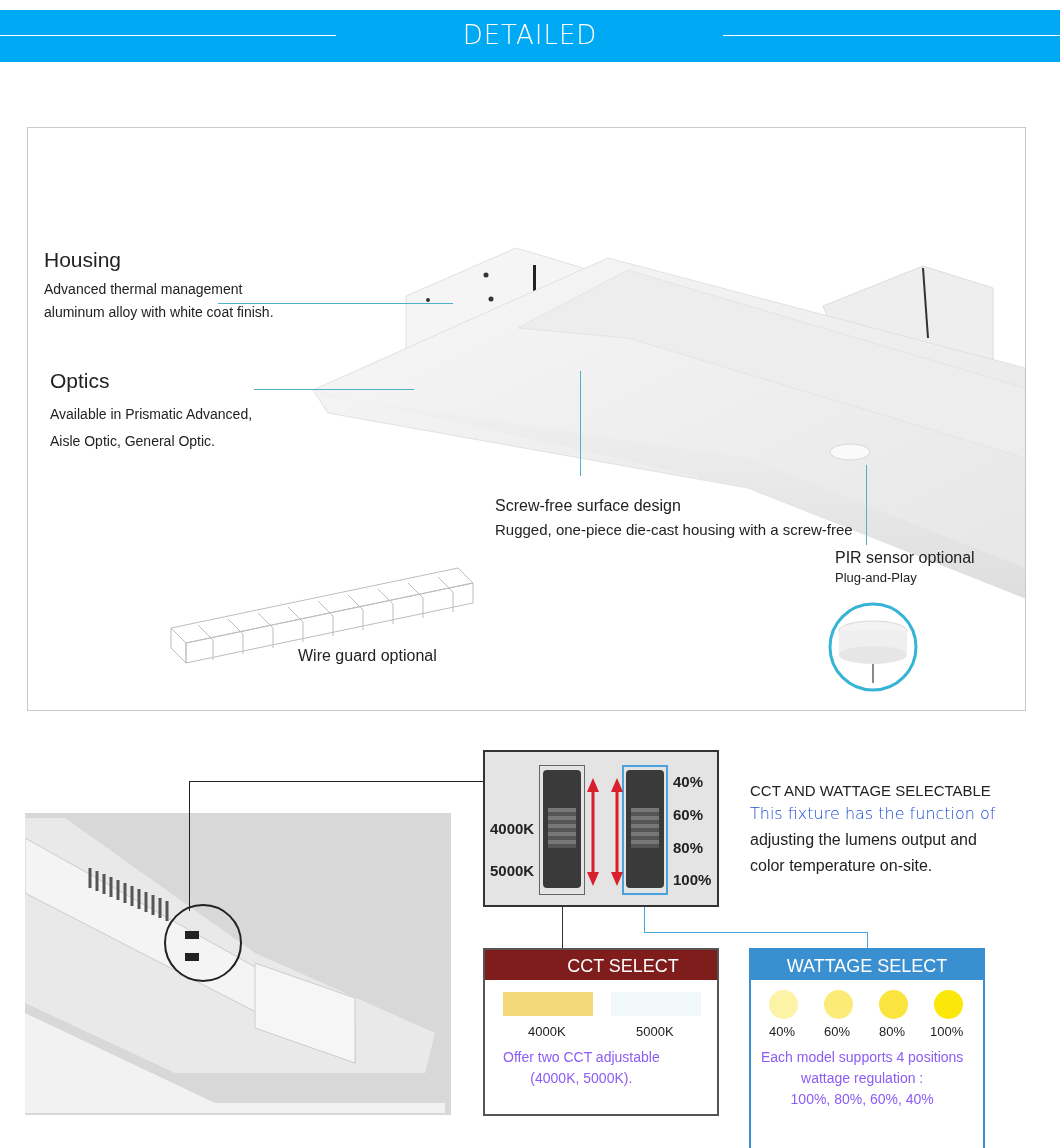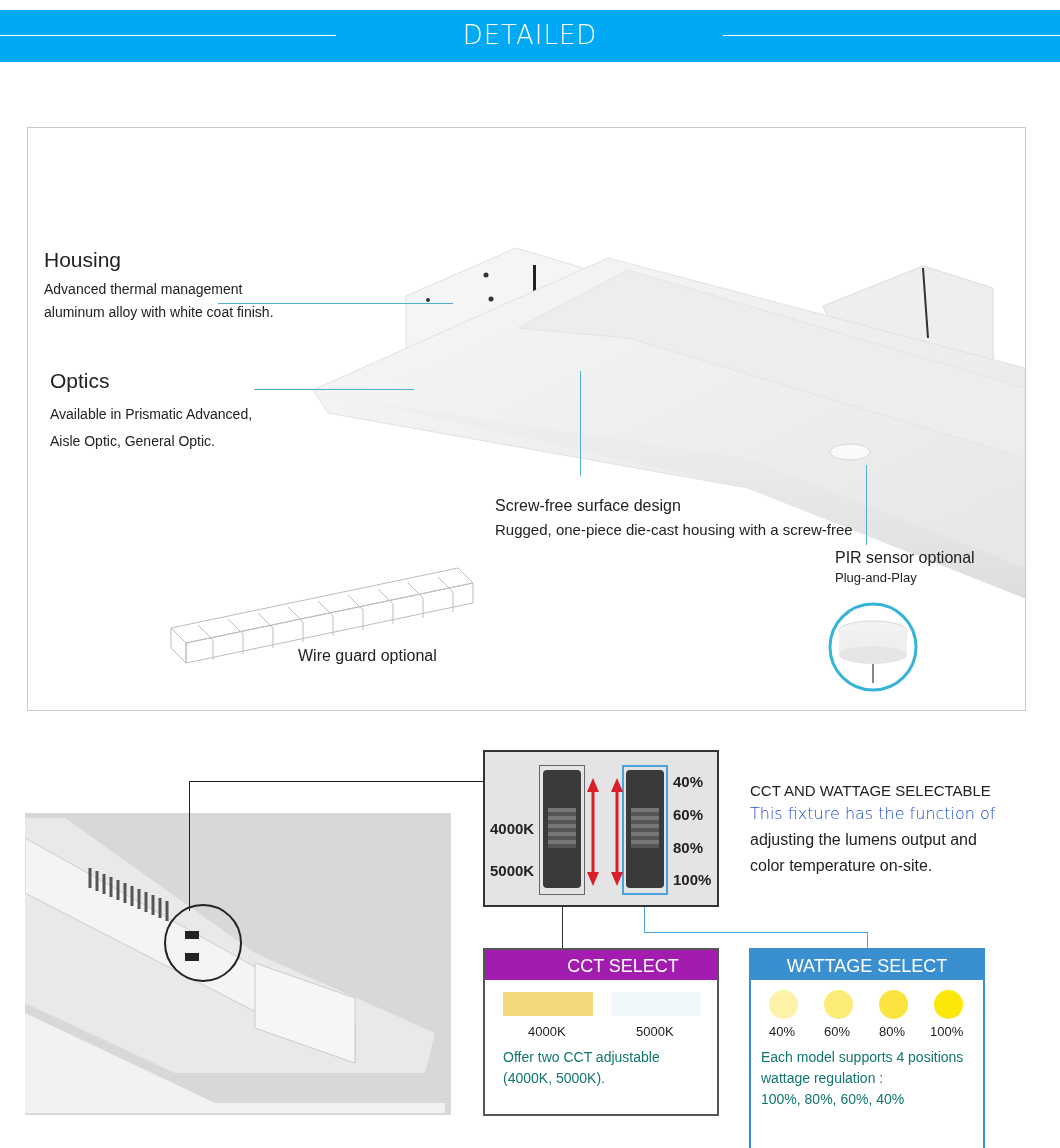--- a/index.html
+++ b/index.html
@@ -16,25 +16,25 @@
   .leader{background:#4fb0c6;}
   
   .fx{position:absolute;}
   
   .photo{left:25px;top:813px;width:426px;height:302px;background:#d8d8d8;overflow:hidden;}
   .switchbox{left:483px;top:750px;width:236px;height:157px;background:#e4e4e4;border:2px solid #333;box-sizing:border-box;}
   .sw{position:absolute;top:18px;width:38px;height:118px;background:#3a3a3a;border-radius:4px;}
   .sw .grip{position:absolute;left:5px;top:38px;width:28px;height:40px;background:repeating-linear-gradient(#777 0 4px,#555 4px 8px);}
   .swlabel{position:absolute;font-size:15px;font-weight:bold;color:#222;}
   .cct-box{left:483px;top:948px;width:236px;height:168px;border:2px solid #555;box-sizing:border-box;background:#fff;}
-  .cct-head{height:30px;background:#a21caf;color:#fff;font-size:18px;text-align:center;line-height:32px;padding-left:44px;}
+  .cct-head{height:30px;background:#7f1d1d;color:#fff;font-size:18px;text-align:center;line-height:32px;padding-left:44px;}
   .watt-box{left:749px;top:948px;width:236px;height:208px;border:2px solid #3a8fd1;box-sizing:border-box;background:#fff;}
   .watt-head{height:30px;background:#3a8fd1;color:#fff;font-size:18px;text-align:center;line-height:32px;}
   .small{font-size:13px;color:#222;}
-  .body14{font-size:14px;color:#0f766e;line-height:21px;}
+  .body14{font-size:14px;color:#8b5cf6;line-height:21px;text-align:center;}
   .dot{position:absolute;width:29px;height:29px;border-radius:50%;}
 </style>
 </head>
 <body>
 
 <div class="abs banner">
   <div class="line" style="left:0;width:336px;"></div>
   <div class="line" style="left:723px;width:337px;"></div>
   <div class="title">DETAILED</div>
 </div>

